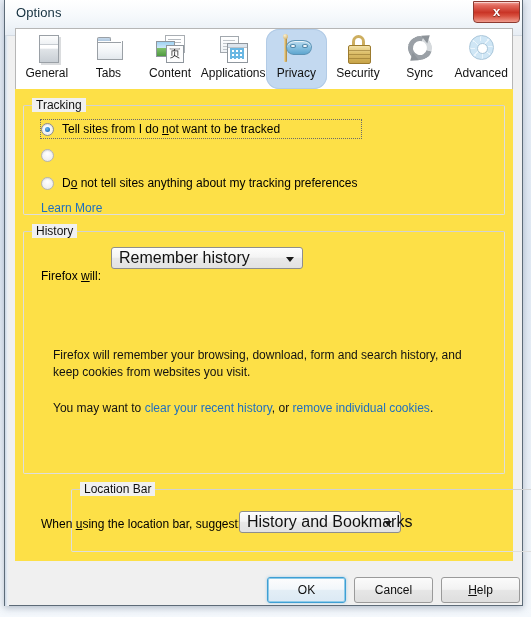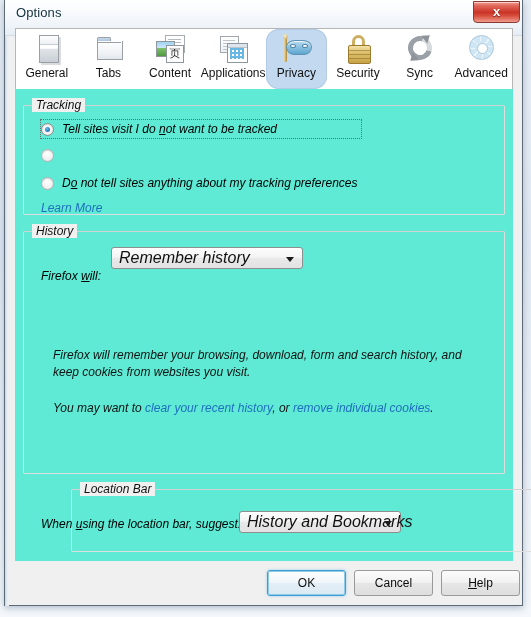--- a/index.html
+++ b/index.html
@@ -177,22 +177,21 @@
   }
 
   
   #panel {
     position: absolute;
     left: 10px;
     top: 89px;
     width: 498px;
     height: 472px;
     box-sizing: border-box;
-    background: #5eead4;
-    font-style: italic;
+    background: #fde047;
   }
 
   
   .groupbox {
     position: absolute;
     border: 1px solid #dedede;
     border-top: 1px solid #d2d2d2;
     border-radius: 2px;
     background: transparent;
     box-sizing: border-box;
@@ -307,21 +306,21 @@
   
   #buttonbar {
     position: absolute;
     left: 10px;
     top: 565px;
     width: 498px;
     height: 30px;
   }
   .btn {
     position: absolute;
-    top: 5px;
+    top: 12px;
     width: 79px;
     height: 26px;
     box-sizing: border-box;
     border: 1px solid #9a9a9a;
     border-radius: 3px;
     background: linear-gradient(180deg, #fbfbfb 0%, #f2f2f2 47%, #e6e6e6 52%, #dedede 100%);
     font-size: 12px;
     font-family: "Liberation Sans", sans-serif;
     color: #0d0d0d;
     cursor: pointer;
@@ -629,21 +628,21 @@
   </div>
 
   <div id="panel">
 
     <div class="groupbox" style="left:8px; top:16px; width:482px; height:110px;">
       <div class="group-legend">Tracking</div>
     </div>
 
     <div class="radio-row focused" style="left:26px; top:31px; width:320px;">
       <span class="radio checked"></span>
-      <span class="radio-label"><span>Tell sites visit I do </span><span class="ul">n</span><span>ot want to be tracked</span></span>
+      <span class="radio-label"><span>Tell sites from I do </span><span class="ul">n</span><span>ot want to be tracked</span></span>
     </div>
 
     <div class="radio-row" style="left:26px; top:57px; width:320px;">
       <span class="radio"></span>
     </div>
 
     <div class="radio-row" style="left:26px; top:85px; width:400px;">
       <span class="radio"></span>
       <span class="radio-label"><span>D</span><span class="ul">o</span><span> not tell sites anything about my tracking preferences</span></span>
     </div>

